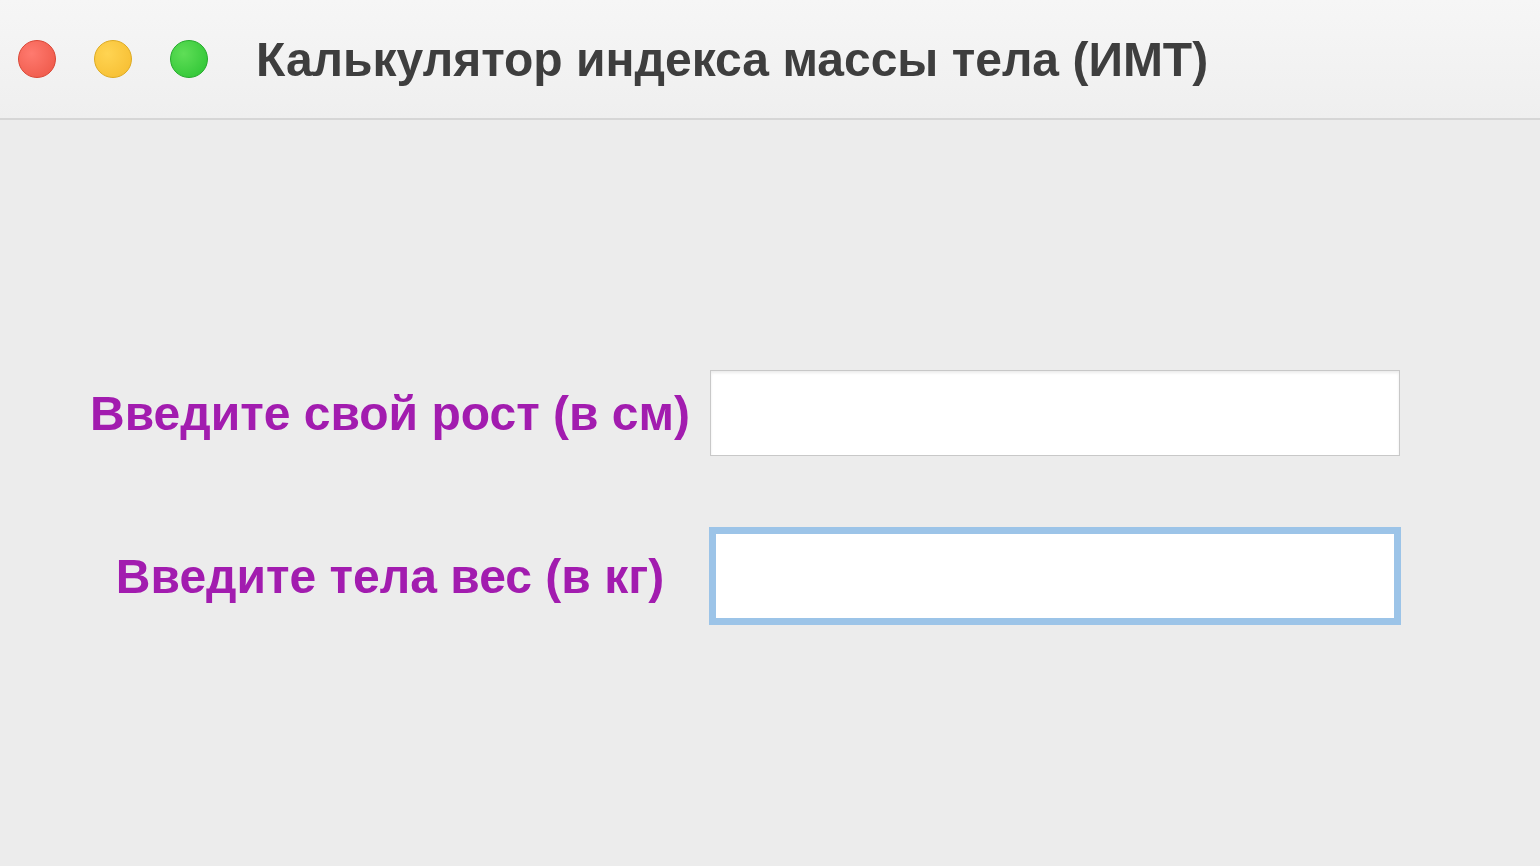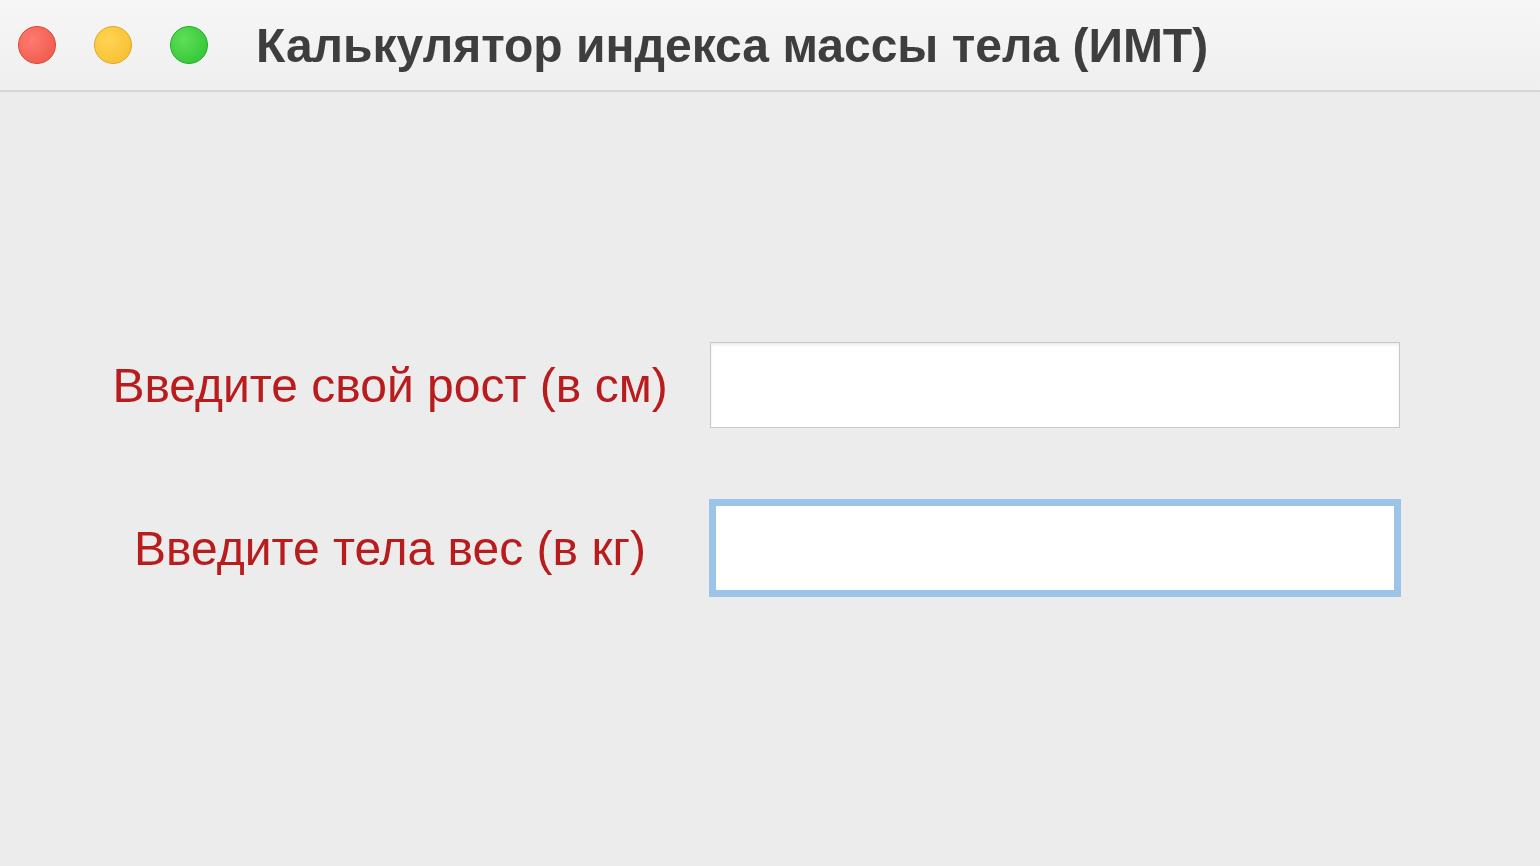--- a/index.html
+++ b/index.html
@@ -8,21 +8,21 @@
       box-sizing: border-box;
     }
     body {
       font-family: -apple-system, BlinkMacSystemFont, "Helvetica Neue", Arial, sans-serif;
       background: #ececec;
       width: 1540px;
       height: 866px;
       overflow: hidden;
     }
     .titlebar {
-      height: 92px;
+      height: 120px;
       background: linear-gradient(to bottom, #f6f6f6, #efefef);
       border-bottom: 2px solid #d6d6d6;
       display: flex;
       align-items: center;
       padding-left: 18px;
     }
     .traffic-lights {
       display: flex;
       gap: 38px;
       align-items: center;
@@ -55,22 +55,22 @@
       padding-left: 70px;
       padding-right: 70px;
     }
     .form-row {
       display: flex;
       align-items: center;
       margin-bottom: 72px;
     }
     .form-label {
       font-size: 48px;
-      font-weight: 400;
-      color: #b91c1c;
+      font-weight: 700;
+      color: #a21caf;
       width: 640px;
       text-align: center;
     }
     .form-input {
       width: 690px;
       height: 86px;
       background: #ffffff;
       border: 1px solid #c8c8c8;
       box-shadow: inset 0 2px 3px rgba(0,0,0,0.08);
       font-size: 40px;

